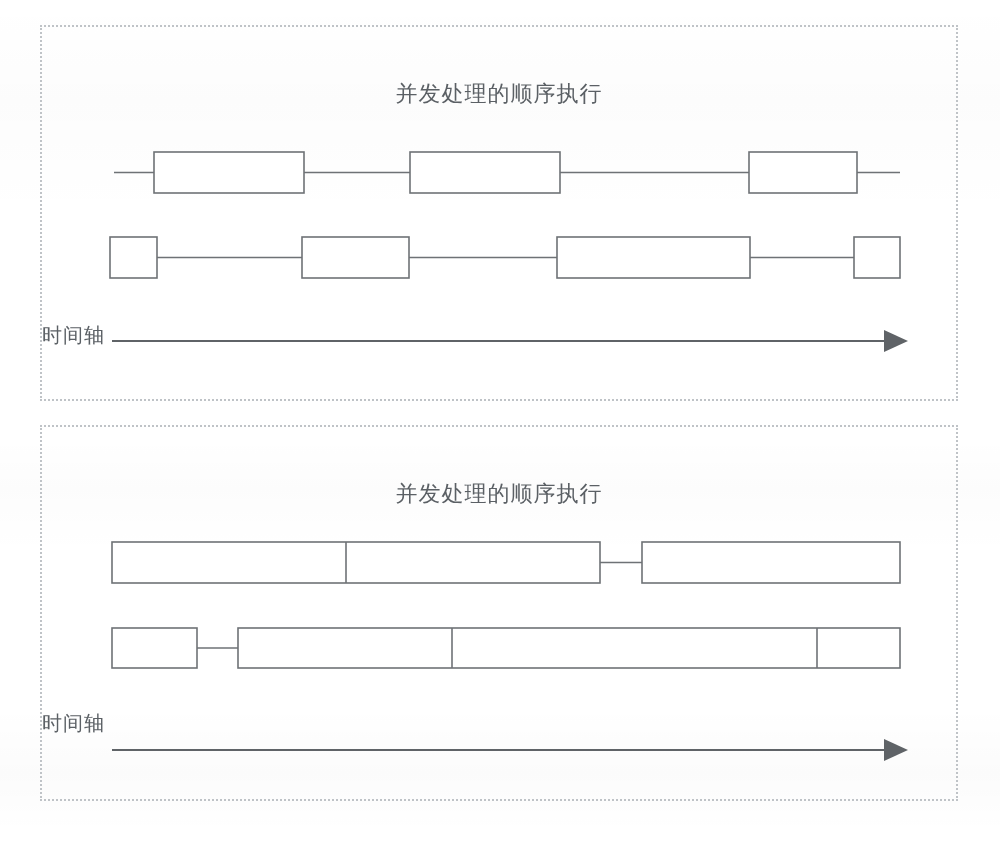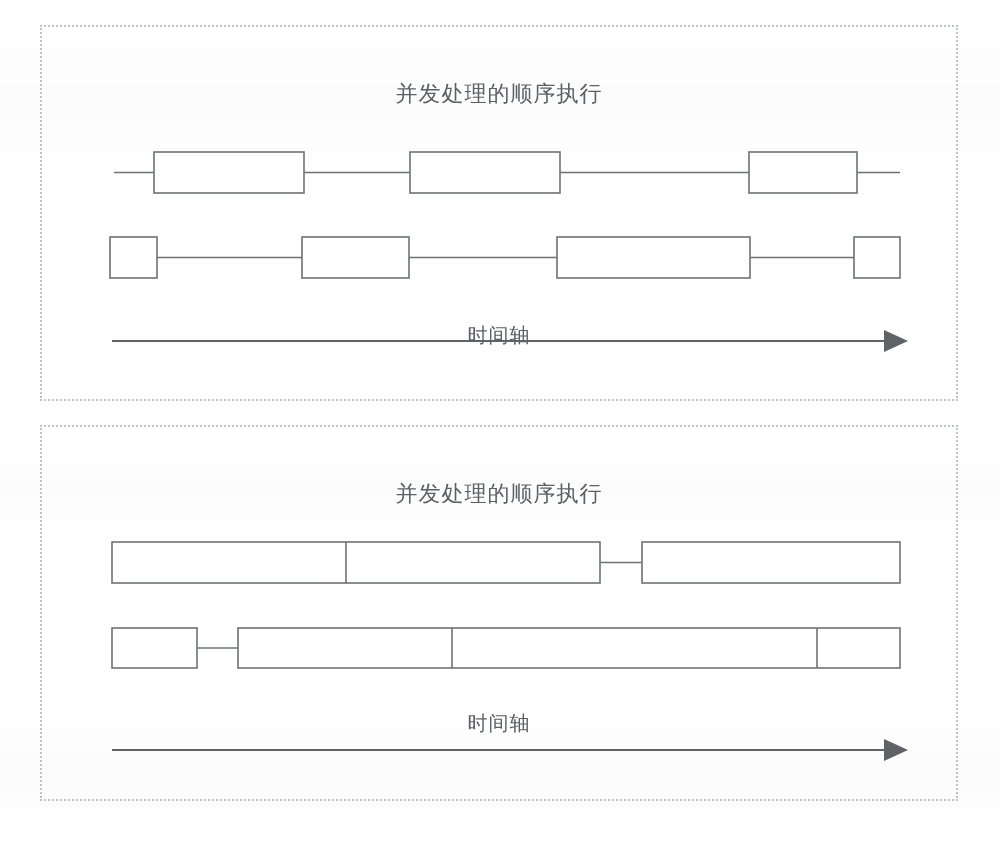--- a/index.html
+++ b/index.html
@@ -54,21 +54,20 @@
     color: #5b6065;
     white-space: nowrap;
   }
   #panel-sequential .panel-title { top: 52px; }
   #panel-parallel  .panel-title { top: 52px; }
 
   .axis-label {
     position: absolute;
     left: 0;
     width: 100%;
-    text-align: center;
     font-size: 20px;
     letter-spacing: 1px;
     color: #5b6065;
     white-space: nowrap;
   }
   #panel-sequential .axis-label { top: 295px; }
   #panel-parallel  .axis-label { top: 283px; }
 
   .diagram-svg {
     position: absolute;

